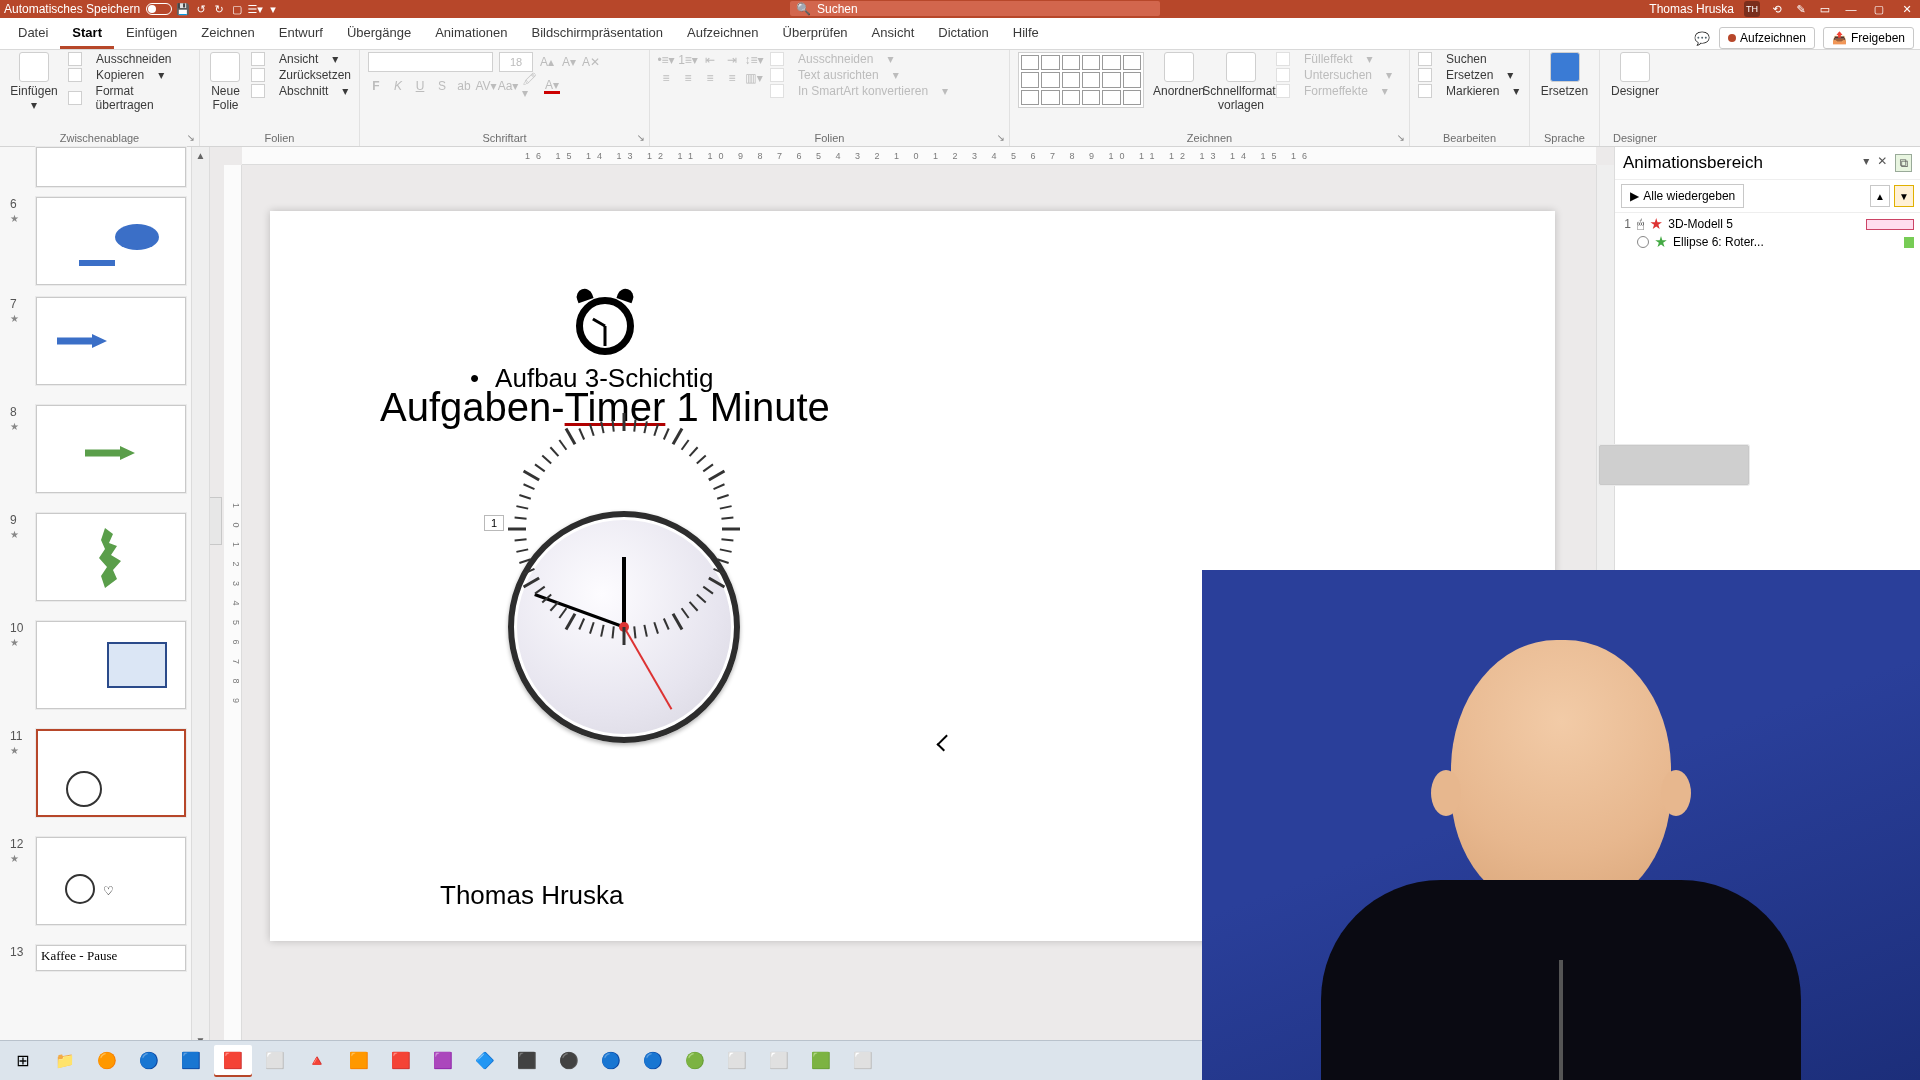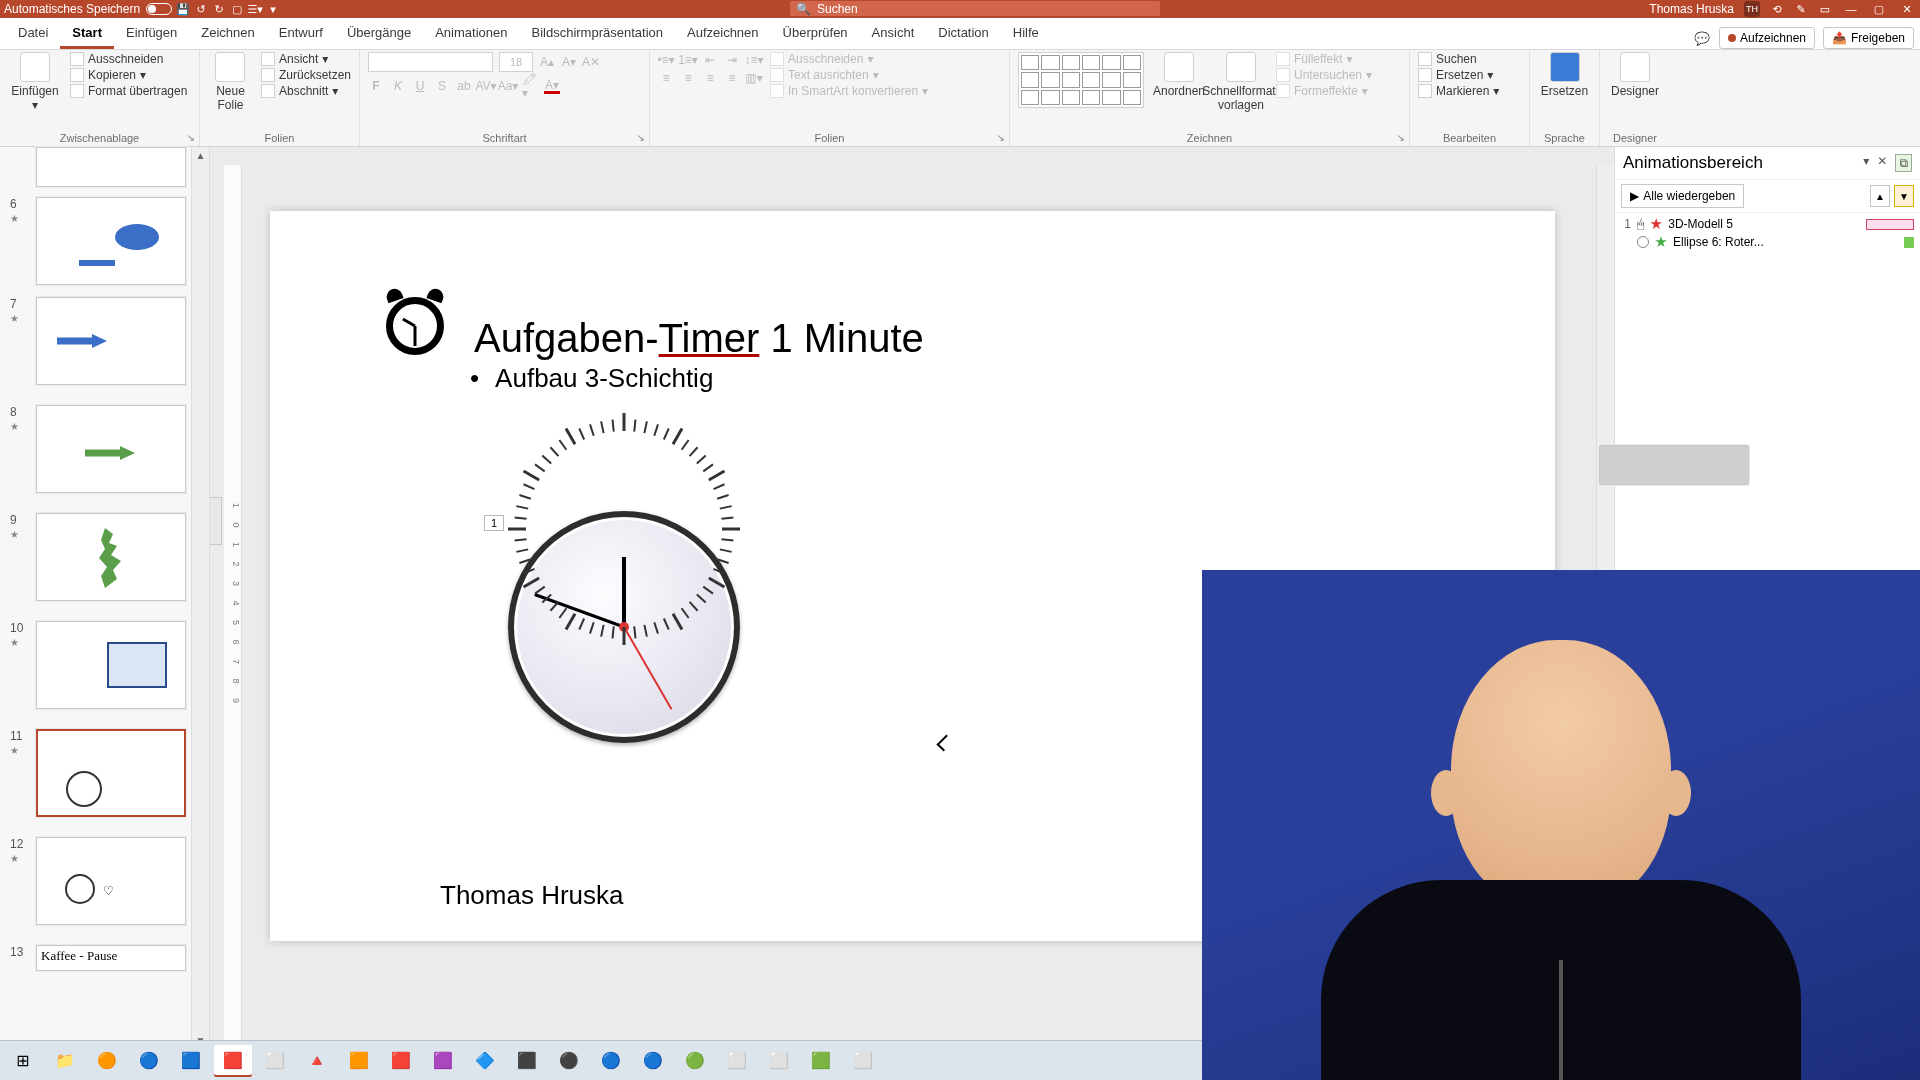--- a/index.html
+++ b/index.html
@@ -30,21 +30,21 @@
 
   
   #ribbon { height:97px; background:#f5f5f5; border-bottom:1px solid #d4d4d4; display:flex; align-items:stretch; font-size:12px; color:#3a3a3a; }
   .grp { border-right:1px solid #e1e1e1; padding:2px 8px 0; display:flex; flex-direction:column; position:relative; }
   .grp-body { flex:1; display:flex; align-items:flex-start; gap:8px; }
   .grp-label { text-align:center; font-size:11px; color:#6d6d6d; padding:2px 0; position:relative; }
   .grp-label .launcher { position:absolute; right:-4px; top:2px; font-size:10px; color:#8a8a8a; }
   .big { display:flex; flex-direction:column; align-items:center; justify-content:center; width:54px; font-size:12px; }
   .big .ic { width:30px; height:30px; border:1px solid #cfcfcf; border-radius:3px; margin-bottom:2px; background:#fff; }
   .vlist { display:flex; flex-direction:column; gap:2px; }
-  .mini { display:flex; align-items:center; gap:4px; font-size:12px; color:#3a3a3a; }
+  .mini { display:flex; align-items:center; gap:14px; font-size:12px; color:#3a3a3a; }
   .mini .ic { width:14px; height:14px; border:1px solid #cfcfcf; background:#fff; }
   .fontbox { width:125px; height:20px; border:1px solid #d0d0d0; background:#fff; }
   .sizebox { width:34px; height:20px; border:1px solid #d0d0d0; background:#fff; display:flex; align-items:center; justify-content:center; color:#bcbcbc; font-size:11px; }
   .dis { color:#bcbcbc; }
   .mini.dis .ic { border-color:#e0e0e0; }
   .frow { display:flex; gap:6px; align-items:center; }
   .btnlet { width:16px; height:16px; display:flex; align-items:center; justify-content:center; font-size:12px; }
   .shape-gallery { width:126px; height:56px; border:1px solid #d0d0d0; background:#fff; display:grid; grid-template-columns:repeat(6,1fr); grid-template-rows:repeat(3,1fr); gap:2px; padding:2px; }
   .shape-gallery span { border:1px solid #9a9a9a; }
 
@@ -60,21 +60,21 @@
   .thumb-num { position:absolute; left:10px; font-size:12px; color:#555; }
   .thumb-star { position:absolute; left:10px; font-size:10px; color:#888; }
   .thumb { width:150px; height:88px; background:#fff; border:1px solid #c9c9c9; box-shadow:0 0 0 1px #eaeaea; position:relative; }
   .thumb.active { border:2px solid #b7472a; }
 
   
   #editor { flex:1; position:relative; background:#eceaea; }
   #ruler-h { position:absolute; left:32px; right:18px; top:0; height:18px; background:#fbfbfb; border-bottom:1px solid #dcdcdc; font-size:9px; color:#7a7a7a; display:flex; align-items:center; justify-content:center; letter-spacing:6px;}
   #ruler-v { position:absolute; left:14px; top:18px; bottom:0; width:18px; background:#fbfbfb; border-right:1px solid #dcdcdc; font-size:9px; color:#7a7a7a; writing-mode:vertical-rl; text-align:center; letter-spacing:6px;}
   #slide { position:absolute; left:60px; top:64px; width:1285px; height:730px; background:#fff; box-shadow:0 0 8px rgba(0,0,0,.2); }
-  #slide-title { position:absolute; left:110px; top:80px; font-size:40px; color:#000; display:flex; align-items:flex-end; gap:24px; }
+  #slide-title { position:absolute; left:110px; top:80px; font-size:40px; color:#000; display:flex; align-items:center; gap:24px;flex-direction:column; }
   #slide-title .underline { text-decoration:underline; text-decoration-color:#b00000; text-decoration-thickness:3px; }
   .alarm-clock { width:70px; height:70px; position:relative; }
   .alarm-clock .face { position:absolute; inset:6px; border:7px solid #000; border-radius:50%; }
   .alarm-clock .bell-l,.alarm-clock .bell-r { position:absolute; width:16px; height:12px; background:#000; border-radius:8px 8px 0 0; top:-2px; }
   .alarm-clock .bell-l { left:6px; transform:rotate(-20deg);} 
   .alarm-clock .bell-r { right:6px; transform:rotate(20deg);} 
   .alarm-clock .hand { position:absolute; left:50%; top:50%; width:3px; height:20px; background:#000; transform-origin:top center; }
   #bullet { position:absolute; left:200px; top:152px; font-size:26px; }
   #bullet:before { content:"•"; margin-right:16px; }
   #clock3d { position:absolute; left:238px; top:300px; width:232px; height:232px; border-radius:50%; background:radial-gradient(circle at 40% 35%, #fdfcff, #e7e5ef 60%, #d6d4de); border:6px solid #2d2d2d; box-shadow:inset 0 0 0 3px #fff, 0 2px 4px rgba(0,0,0,.3); }
@@ -486,20 +486,21 @@
       </div>
 
     <span class="thumb-num" style="top:798px">13</span>
     <div class="thumb-wrap" style="top:798px">
         <div class="thumb" style="height:26px;font-family:'Comic Sans MS',cursive;font-size:13px;padding:2px 4px">Kaffee - Pause</div>
       </div>
   </div>
 
   <div id="editor">
     <div id="outline-handle"></div>
+    <div id="ruler-h">16  15  14  13  12  11  10  9  8  7  6  5  4  3  2  1  0  1  2  3  4  5  6  7  8  9  10  11  12  13  14  15  16</div>
     <div id="ruler-v">1  0  1  2  3  4  5  6  7  8  9</div>
 
     <div id="slide">
       <div id="slide-title">
         <span class="alarm-clock">
           <span class="bell-l"></span>
             <span class="bell-r"></span>
             <span class="face"></span>
           <span class="hand" style="transform:translate(-50%,0) rotate(0deg)"></span>
           <span class="hand" style="height:14px;transform:translate(-50%,0) rotate(120deg)"></span>

